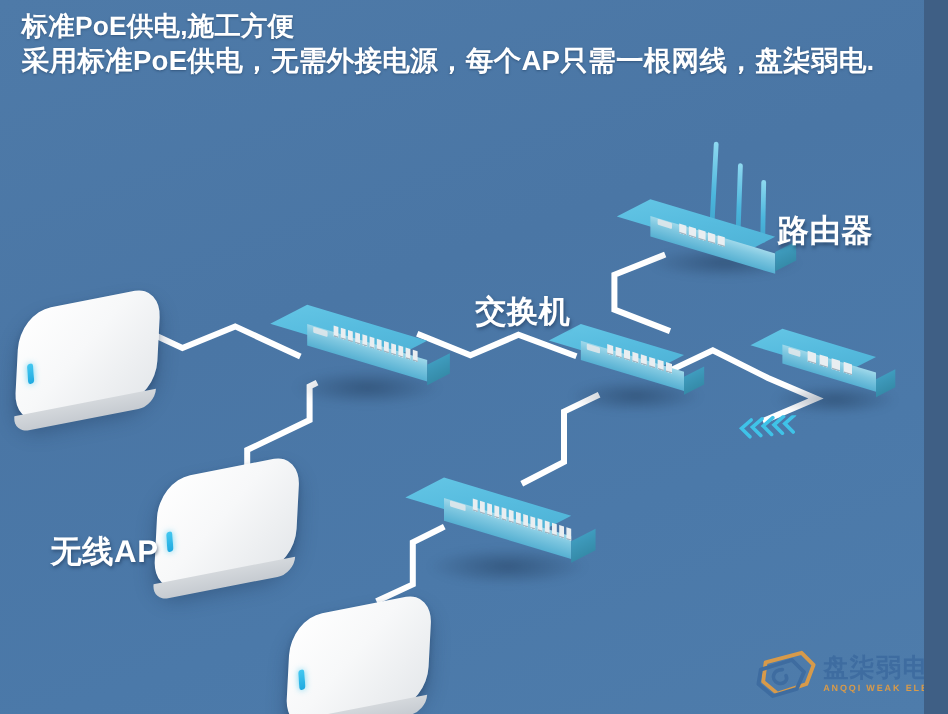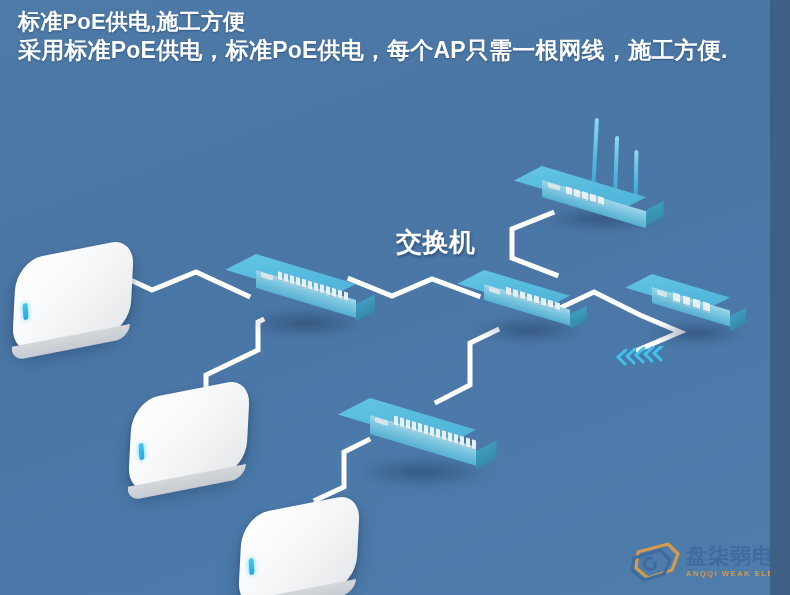--- a/index.html
+++ b/index.html
@@ -154,21 +154,21 @@
     white-space: nowrap;
   }
 </style>
 </head>
 <body>
 
 <div id="stage">
 
   <div id="headline">
     <span class="l1">标准PoE供电,施工方便</span>
-    <span class="l2">采用标准PoE供电，标准PoE供电，每个AP只需一根网线，施工方便.</span>
+    <span class="l2">采用标准PoE供电，无需外接电源，每个AP只需一根网线，盘柒弱电.</span>
   </div>
 
   <svg id="cables" viewBox="0 0 790 595" xmlns="http://www.w3.org/2000/svg">
     <g fill="none" stroke="#ffffff" stroke-width="5" stroke-linecap="square" stroke-linejoin="miter">
 
       <path d="M552,213 L512,229 L512,258 L556,275"></path>
 
       <path d="M478,296 L432,279 L392,296 L350,279"></path>
 
       <path d="M560,308 L594,292 L640,315 L680,332 L638,350"></path>
@@ -202,20 +202,21 @@
       <div class="vent" style="left:14px; top:18px; width:12px; height:5px; transform: skewY(17deg);"></div>
       <div class="ports" style="left:32px; top:26px; transform: skewY(17deg);">
         <i style="width:6px;height:8px;"></i>
         <i style="width:6px;height:8px;"></i>
         <i style="width:6px;height:8px;"></i>
         <i style="width:6px;height:8px;"></i>
         <i style="width:6px;height:8px;"></i>
       </div>
     </div>
   </div>
+  <div class="nodelabel" style="left:648px; top:175px;">路由器</div>
 
   <div class="device iso" style="left:470px; top:268px; width:120px; height:76px;">
     <div class="shadowblob" style="left:4px; top:48px; width:112px; height:28px;"></div>
     <div class="top" style="left:14px; top:2px; width:86px; height:38px;
                 transform: matrix(1, 0.30, -0.70, 0.36, 0, 0);"></div>
     <div class="front" style="left:14px; top:16px; width:86px; height:16px;
                 transform: matrix(1, 0.30, 0, 1, 0, 0);"></div>
     <div class="side" style="left:100px; top:46px; width:24px; height:15px;
                 transform: matrix(0.70, -0.36, 0, 1, 0, 0);"></div>
     <div class="vent" style="left:19px; top:20px; width:11px; height:5px; transform: skewY(17deg);"></div>
@@ -223,21 +224,21 @@
       <i style="width:5px;height:8px;"></i>
       <i style="width:5px;height:8px;"></i>
       <i style="width:5px;height:8px;"></i>
       <i style="width:5px;height:8px;"></i>
       <i style="width:5px;height:8px;"></i>
       <i style="width:5px;height:8px;"></i>
       <i style="width:5px;height:8px;"></i>
       <i style="width:5px;height:8px;"></i>
     </div>
   </div>
-  <div class="nodelabel" style="left:396px; top:225px;">交换机</div>
+  <div class="nodelabel" style="left:396px; top:242px;">交换机</div>
 
   <div class="device iso" style="left:240px; top:252px; width:130px; height:86px;">
     <div class="shadowblob" style="left:4px; top:56px; width:124px; height:30px;"></div>
     <div class="top" style="left:16px; top:2px; width:100px; height:44px;
                 transform: matrix(1, 0.30, -0.70, 0.36, 0, 0);"></div>
     <div class="front" style="left:16px; top:18px; width:100px; height:18px;
                 transform: matrix(1, 0.30, 0, 1, 0, 0);"></div>
     <div class="side" style="left:116px; top:52px; width:27px; height:17px;
                 transform: matrix(0.70, -0.36, 0, 1, 0, 0);"></div>
     <div class="vent" style="left:21px; top:22px; width:12px; height:5px; transform: skewY(17deg);"></div>
@@ -320,20 +321,21 @@
   <div class="device ap" style="left:130px; top:390px;">
     <div class="pad"></div>
     <div class="led"></div>
   </div>
 
   <div class="device ap" style="left:240px; top:505px;">
     <div class="pad"></div>
     <div class="led"></div>
   </div>
 
+  <div class="nodelabel" style="left:42px; top:442px;">无线AP</div>
 
   <div id="watermark">
     <svg width="56" height="44" viewBox="0 0 56 44" xmlns="http://www.w3.org/2000/svg">
       <path d="M10,12 L40,4 L50,14 L44,30 L20,38 L8,28 Z" fill="none" stroke="#d79a4a" stroke-width="3.2" stroke-linejoin="round"></path>
       <path d="M6,18 L32,10 L42,20 L36,34 L16,40 L4,30 Z" fill="none" stroke="#3e6ca0" stroke-width="3.2" stroke-linejoin="round"></path>
       <path d="M24,18 C16,18 14,26 20,29 C25,31 29,27 27,23" fill="none" stroke="#3e6ca0" stroke-width="3" stroke-linecap="round"></path>
     </svg>
     <div class="wm-cn">盘柒弱电</div>
     <div class="wm-en">ANQQI WEAK ELECTRICITY</div>
   </div>

